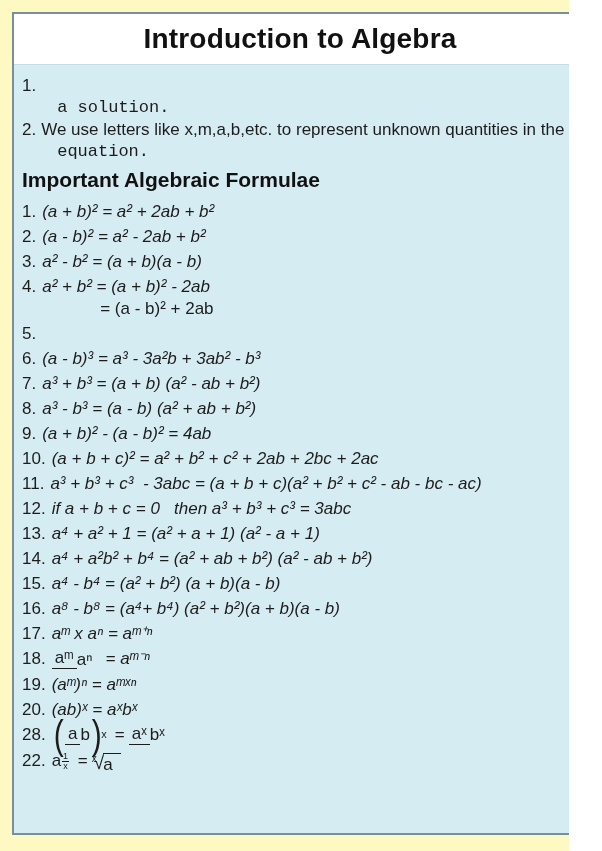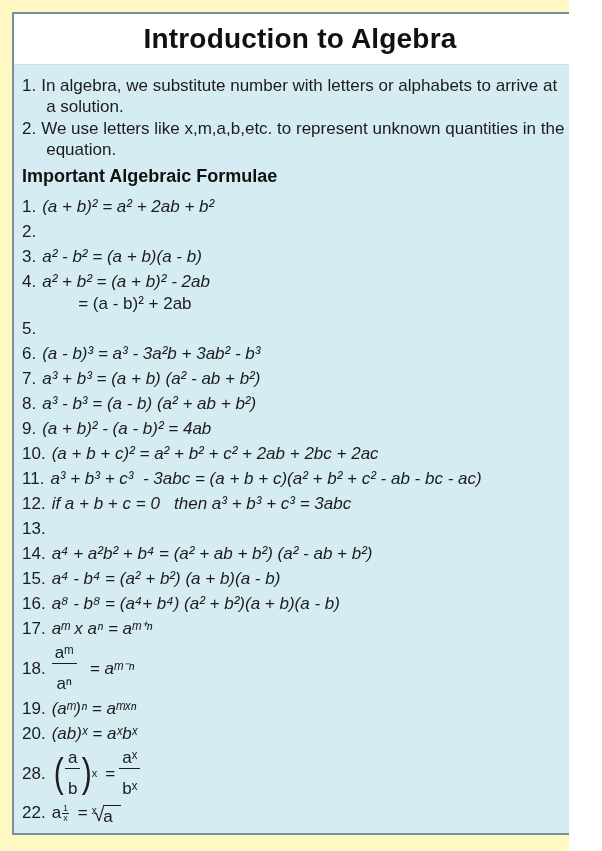--- a/index.html
+++ b/index.html
@@ -34,53 +34,53 @@
     font-weight: 700;
     letter-spacing: 0.2px;
     color: #111111;
   }
   .content { padding: 10px 8px 0 8px; }
 
   
   .intro { font-size: 17px; line-height: 21px; margin-bottom: 6px; }
   .intro-item { display: flex; margin: 0 0 1px 0; }
   .intro-num { flex: 0 0 auto; padding-right: 5px; }
-  .intro-cont { margin-left: 5px; }
+  .intro-cont { margin-left: 16px; font-family: Liberation Mono, monospace; }
 
   .section-heading {
-    font-size: 18px;
+    font-size: 21px;
     font-weight: 700;
     margin: 6px 0 10px 0;
     color: #111111;
   }
 
   
   .frow {
     display: flex;
     align-items: baseline;
     font-size: 17px;
     line-height: 19px;
     margin: 6px 0;
   }
   .frow.tall { align-items: center; }
   .fnum { flex: 0 0 auto; padding-right: 6px; }
   .ftext { white-space: pre-wrap; font-style: italic; }
-  .cont-line { margin-left: 36px; margin-top: 3px; white-space: pre-wrap; }
+  .cont-line { margin-left: 58px; margin-top: 3px; white-space: pre-wrap; }
 
   
   .frac {
     display: inline-flex;
-    flex-direction: column;
+    flex-direction: row;
     align-items: center;
     text-align: center;
     vertical-align: middle;
     line-height: 1.05;
   }
   .frac .num { display: block; border-bottom: 1.5px solid #1c1c1c; padding: 0 3px 1px 3px; }
-  .frac .den { display: block; padding-top: 1px; margin-top: 10px; }
+  .frac .den { display: block; padding-top: 1px; }
   .frac-gap { padding: 0 5px; margin-left: 8px; }
 
   
   .bigparen {
     font-size: 40px;
     font-weight: 300;
     line-height: 0.5;
     transform: scaleX(0.75);
     display: inline-block;
   }
@@ -120,21 +120,21 @@
     <div class="title-bar">
       <h1>Introduction to Algebra</h1>
     </div>
 
     <div class="content">
 
       <div class="intro">
         <div class="intro-item">
           <span class="intro-num">1.</span>
           <span>
-            <span>In algebra, we substitute number with letters or alphabets to arrive at</span><br>
+            <br>
             <span class="intro-cont">a solution.</span>
           </span>
         </div>
         <div class="intro-item">
           <span class="intro-num">2.</span>
           <span>
             <span>We use letters like x,m,a,b,etc. to represent unknown quantities in the</span><br>
             <span class="intro-cont">equation.</span>
           </span>
         </div>
@@ -144,20 +144,21 @@
 
       <div>
 
         <div class="frow">
           <span class="fnum">1.</span>
           <span class="ftext">(a + b)² = a² + 2ab + b²</span>
         </div>
 
         <div class="frow">
           <span class="fnum">2.</span>
+          <span class="ftext">(a - b)² = a² - 2ab + b²</span>
         </div>
 
         <div class="frow">
           <span class="fnum">3.</span>
           <span class="ftext">a² - b² = (a + b)(a - b)</span>
         </div>
 
         <div class="frow">
           <span class="fnum">4.</span>
           <span>
@@ -200,20 +201,21 @@
           <span class="ftext">a³ + b³ + c³  - 3abc = (a + b + c)(a² + b² + c² - ab - bc - ac)</span>
         </div>
 
         <div class="frow">
           <span class="fnum">12.</span>
           <span class="ftext">if a + b + c = 0   then a³ + b³ + c³ = 3abc</span>
         </div>
 
         <div class="frow">
           <span class="fnum">13.</span>
+          <span class="ftext">a⁴ + a² + 1 = (a² + a + 1) (a² - a + 1)</span>
         </div>
 
         <div class="frow">
           <span class="fnum">14.</span>
           <span class="ftext">a⁴ + a²b² + b⁴ = (a² + ab + b²) (a² - ab + b²)</span>
         </div>
 
         <div class="frow">
           <span class="fnum">15.</span>
           <span class="ftext">a⁴ - b⁴ = (a² + b²) (a + b)(a - b)</span>

